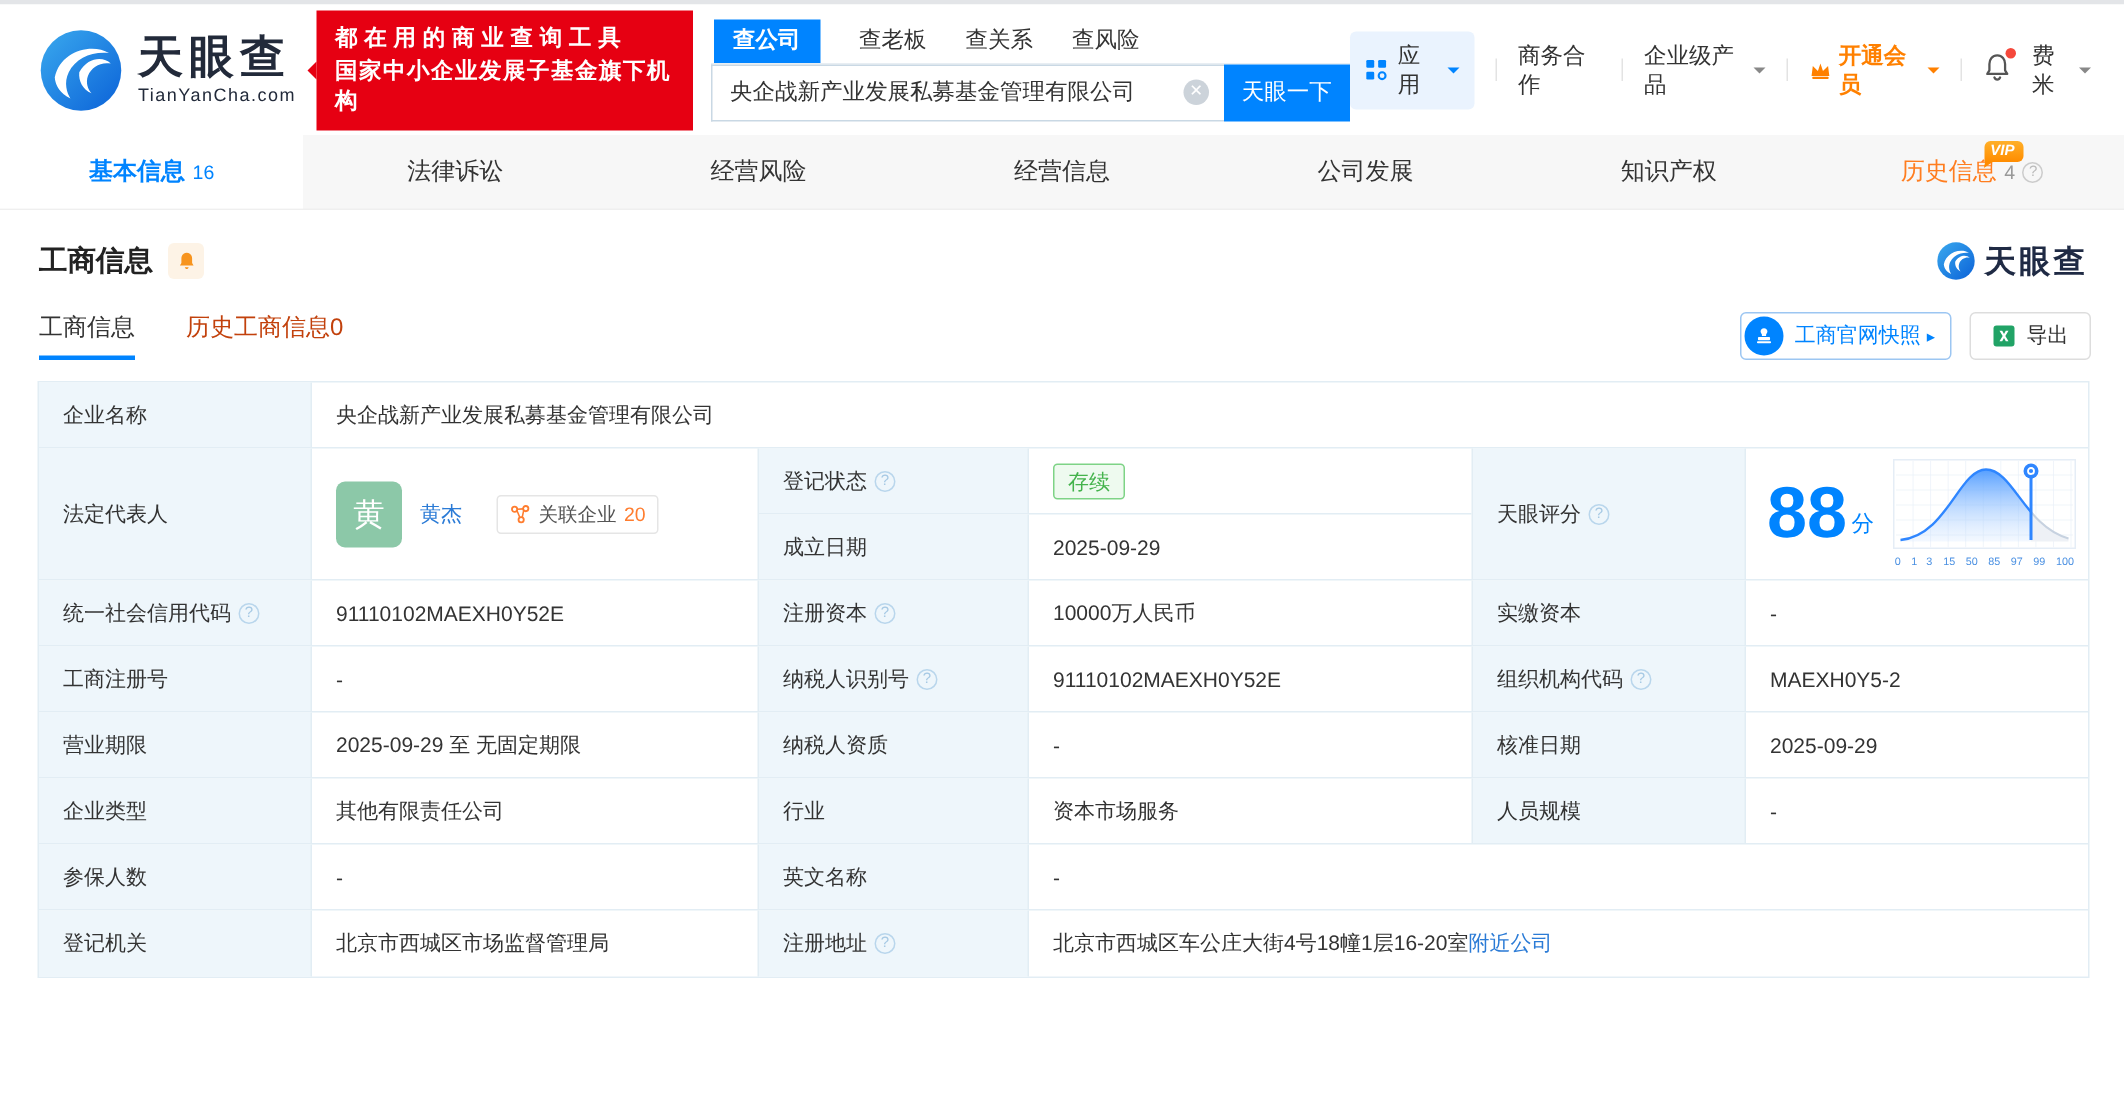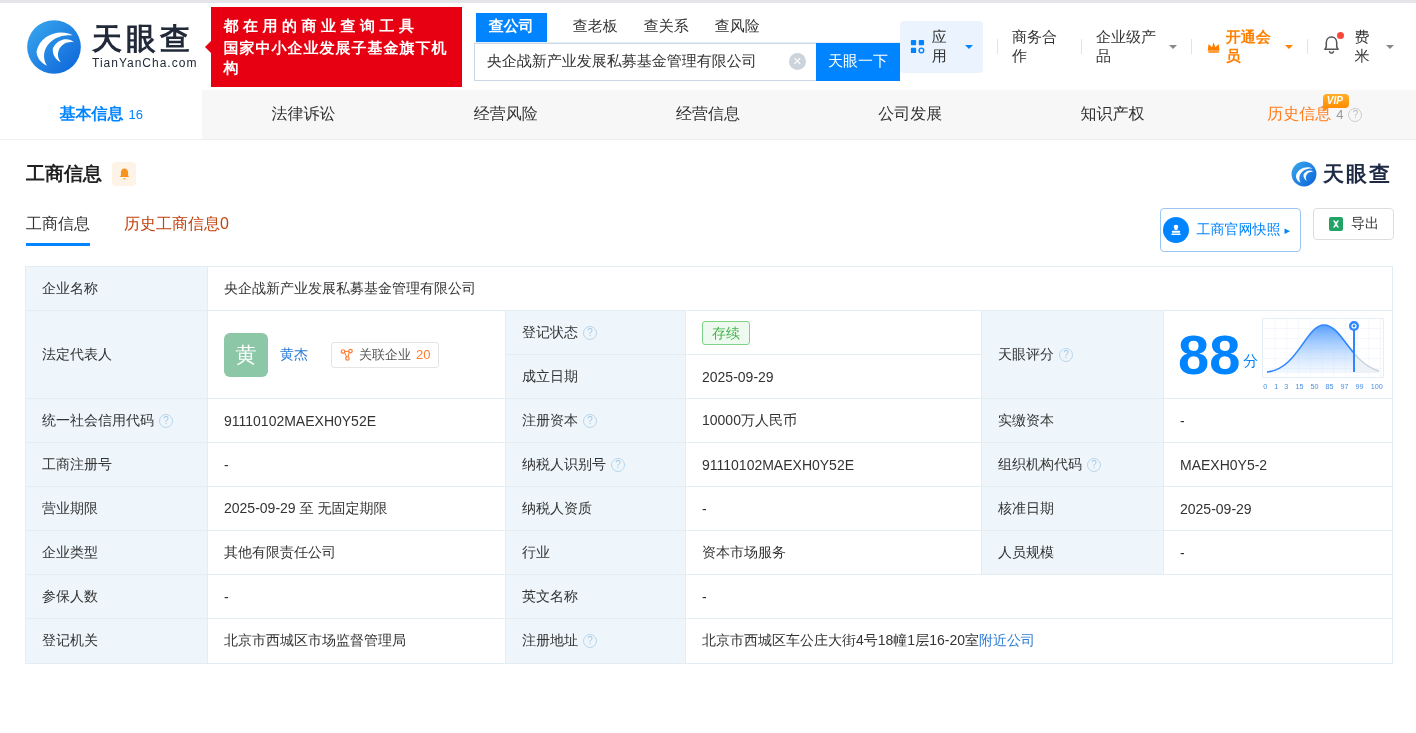--- a/index.html
+++ b/index.html
@@ -52,21 +52,21 @@
   .sectitle{font-size:19px;font-weight:bold;color:#222;}
   .bellchip{margin-left:10px;width:24px;height:24px;background:#fdf3e6;border-radius:4px;display:flex;align-items:center;justify-content:center;cursor:pointer;}
   .watermark{margin-left:auto;display:flex;align-items:center;gap:6px;}
   .watermark .wmtext{font-size:21px;font-weight:bold;color:#1f2a44;letter-spacing:2px;}
   
   .subrow-head{display:flex;align-items:center;padding:20px 22px 14px 26px;}
   .subtab{font-size:16px;color:#333;margin-right:34px;cursor:pointer;position:relative;padding-bottom:11px;}
   .subtab.active:after{content:"";position:absolute;left:0;right:0;bottom:0;height:3px;background:var(--blue);}
   .subtab.dim{color:#c2410c;}
   .actions{margin-left:auto;display:flex;gap:12px;align-items:flex-start;}
-  .snapbtn{display:flex;align-items:center;height:44px;border:1px solid #9cc6f2;border-radius:4px;padding:0 10px 0 2px;color:var(--blue);font-size:14px;cursor:pointer;background:#fff;}
+  .snapbtn{display:flex;align-items:center;height:32px;border:1px solid #9cc6f2;border-radius:4px;padding:0 10px 0 2px;color:var(--blue);font-size:14px;cursor:pointer;background:#fff;}
   .stampcircle{width:26px;height:26px;border-radius:50%;background:var(--blue);display:flex;align-items:center;justify-content:center;margin-right:7px;}
   .snapcaret{margin-left:4px;font-size:11px;}
   .exportbtn{display:flex;align-items:center;gap:7px;height:32px;border:1px solid #ddd;border-radius:4px;padding:0 14px;font-size:14px;color:#333;cursor:pointer;background:#fff;}
   
   .table{margin:0 23px 0 25px;border:1px solid var(--line);}
   .tr{display:flex;border-bottom:1px solid var(--line);min-height:44px;}
   .tr:last-child{border-bottom:none;}
   .td{border-right:1px solid var(--line);display:flex;align-items:center;padding:0 14px 0 16px;font-size:14px;}
   .td:last-child,.td.noborder{border-right:none;}
   .td.label{background:var(--labelbg);color:#333;gap:5px;}
@@ -85,21 +85,21 @@
   .help{display:inline-block;width:14px;height:14px;border:1px solid #b9d6ec;border-radius:50%;color:#a6c9e4;font-size:10px;line-height:12px;text-align:center;flex:none;cursor:pointer;}
   .help:before{content:"?";}
   .qmark:before{content:"?";}
   .avatar{width:44px;height:44px;border-radius:6px;background:#8cc8a8;color:#fff;font-size:21px;display:flex;align-items:center;justify-content:center;flex:none;}
   .repname{color:var(--link);margin:0 23px 0 12px;cursor:pointer;}
   .relbadge{display:flex;align-items:center;gap:5px;border:1px solid #e5e5e5;border-radius:3px;height:26px;padding:0 8px;cursor:pointer;background:#fff;}
   .relbadge .rl{color:#555;font-size:13px;}
   .relbadge .rc{color:#ff7d2f;font-size:13px;}
   .statusbadge{display:inline-block;border:1px solid #7ed386;background:#eefaef;color:#44b34c;font-size:14px;border-radius:3px;padding:2px 9px;line-height:18px;}
   .scorecell{display:flex;align-items:center;padding:0 8px 0 14px;}
-  .scorenum{color:var(--blue);font-weight:bold;font-size:56px;line-height:44px;}
+  .scorenum{color:var(--blue);font-weight:bold;font-size:48px;line-height:44px;}
   .scoreunit{color:var(--blue);font-size:15px;margin:14px 0 0 3px;}
   .chartwrap{margin-left:auto;}
   .chartbox{width:122px;border:1px solid #e5edf6;background:#fff;}
   .ticks{width:122px;display:flex;justify-content:space-between;padding:1px 1px 0;}
   .ticks span{font-size:8px;color:#4a90e2;transform:scale(.9);}
   .addrlink{color:var(--link);margin-left:0;white-space:nowrap;cursor:pointer;}
   .scopetd{padding:12px 40px 12px 16px;line-height:24px;align-items:flex-start;}
   .dash{color:#333;}
 </style>
 </head>

